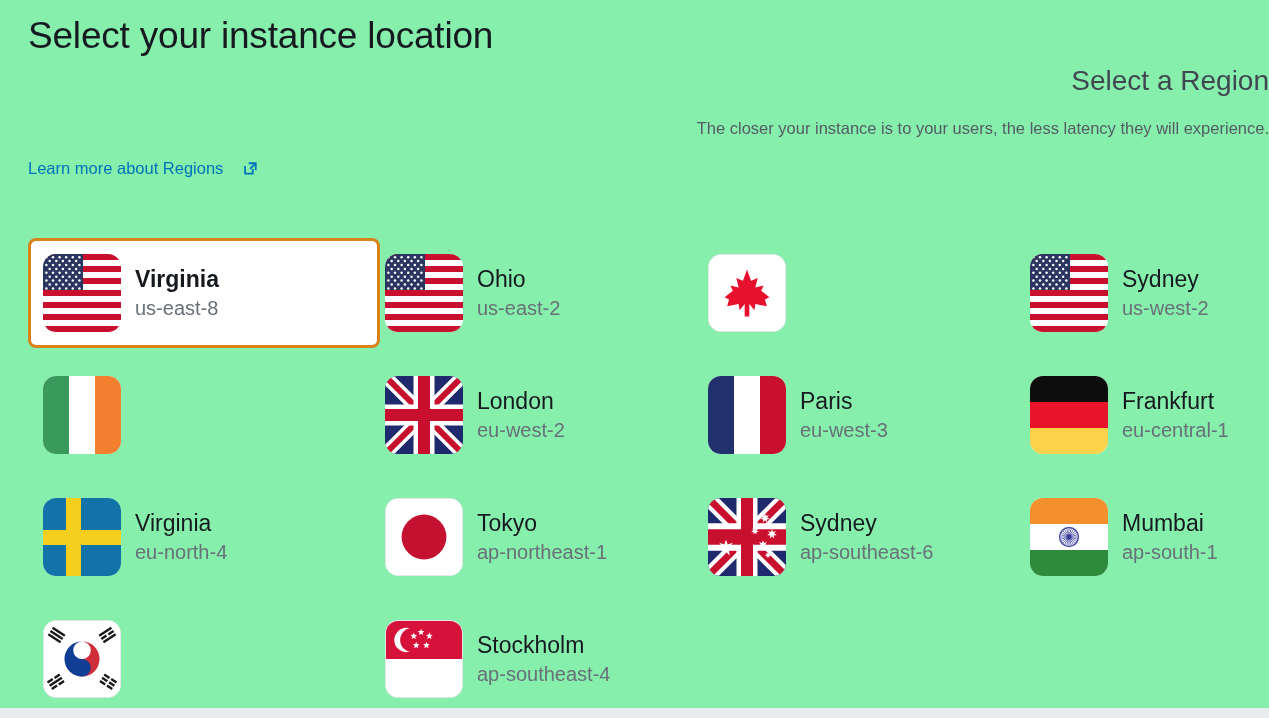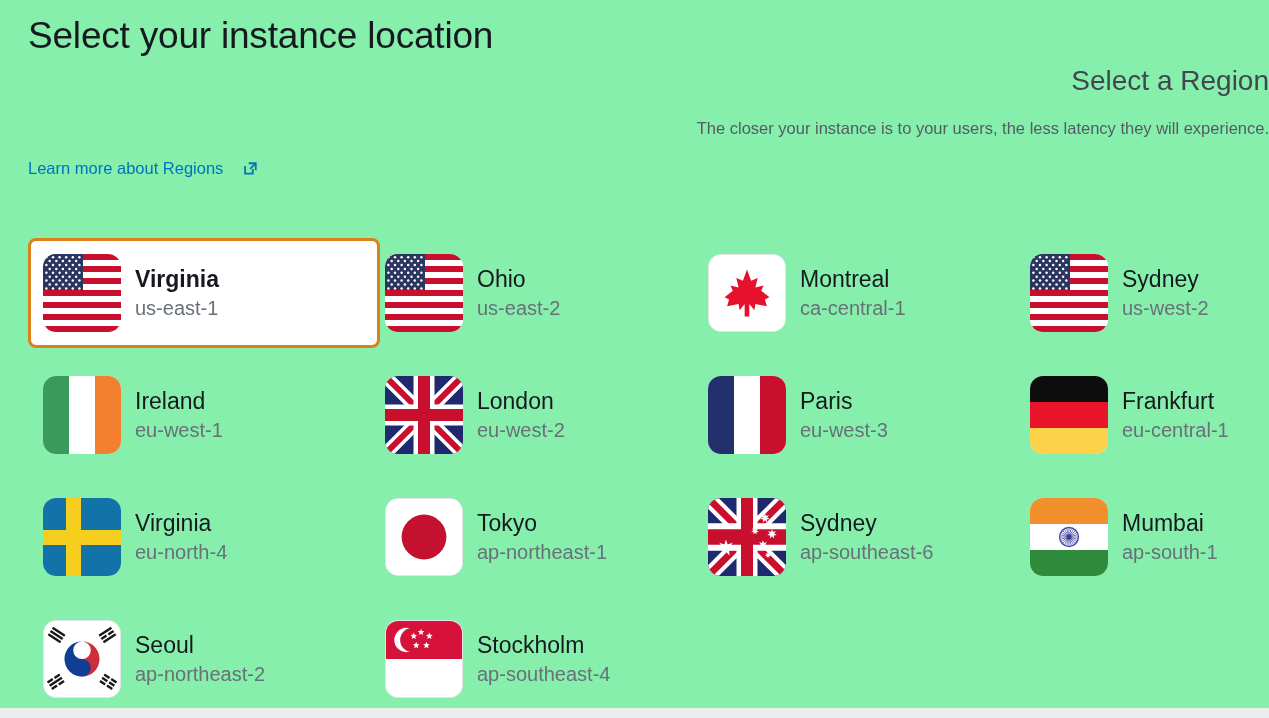--- a/index.html
+++ b/index.html
@@ -210,21 +210,21 @@
             <circle cx="3.4" cy="34.4" r="1.25" fill="#ffffff"></circle>
             <circle cx="10" cy="34.4" r="1.25" fill="#ffffff"></circle>
             <circle cx="16.599999999999998" cy="34.4" r="1.25" fill="#ffffff"></circle>
             <circle cx="23.199999999999996" cy="34.4" r="1.25" fill="#ffffff"></circle>
             <circle cx="29.799999999999997" cy="34.4" r="1.25" fill="#ffffff"></circle>
             <circle cx="36.4" cy="34.4" r="1.25" fill="#ffffff"></circle>
           </svg>
         </div>
         <div class="region-text">
           <div class="region-name">Virginia</div>
-          <div class="region-code">us-east-1</div>
+          <div class="region-code">us-east-8</div>
         </div>
       </div>
       <div class="region-card">
         <div class="flag">
           <svg viewBox="0 0 78 78">
             <rect x="0" y="0" width="78" height="6" fill="#c8102e"></rect>
             <rect x="0" y="6" width="78" height="6" fill="#ffffff"></rect>
             <rect x="0" y="12" width="78" height="6" fill="#c8102e"></rect>
             <rect x="0" y="18" width="78" height="6" fill="#ffffff"></rect>
             <rect x="0" y="24" width="78" height="6" fill="#c8102e"></rect>
@@ -294,24 +294,20 @@
           <div class="region-code">us-east-2</div>
         </div>
       </div>
       <div class="region-card">
         <div class="flag bordered">
           <svg viewBox="0 0 78 78">
     <rect width="78" height="78" fill="#ffffff"></rect>
     <path d="M39 15 L43.2 26.5 L50 23.6 L47.6 33.4 L56 31.2 L53.6 36.6 L62 43.4 L57.4 45.6 L59.4 52.6 L47.6 50.4 L46.6 56.8 L41.4 50.4 L41.4 63 L36.6 63 L36.6 50.4 L31.4 56.8 L30.4 50.4 L18.6 52.6 L20.6 45.6 L16 43.4 L24.4 36.6 L22 31.2 L30.4 33.4 L28 23.6 L34.8 26.5 Z" fill="#e8112d"></path>
   </svg>
         </div>
-        <div class="region-text">
-          <div class="region-name">Montreal</div>
-          <div class="region-code">ca-central-1</div>
-        </div>
       </div>
       <div class="region-card">
         <div class="flag">
           <svg viewBox="0 0 78 78">
             <rect x="0" y="0" width="78" height="6" fill="#c8102e"></rect>
             <rect x="0" y="6" width="78" height="6" fill="#ffffff"></rect>
             <rect x="0" y="12" width="78" height="6" fill="#c8102e"></rect>
             <rect x="0" y="18" width="78" height="6" fill="#ffffff"></rect>
             <rect x="0" y="24" width="78" height="6" fill="#c8102e"></rect>
             <rect x="0" y="30" width="78" height="6" fill="#ffffff"></rect>
@@ -381,24 +377,20 @@
         </div>
       </div>
       <div class="region-card">
         <div class="flag">
           <svg viewBox="0 0 78 78">
     <rect x="0" y="0" width="26" height="78" fill="#3a9a5c"></rect>
     <rect x="26" y="0" width="26" height="78" fill="#ffffff"></rect>
     <rect x="52" y="0" width="26" height="78" fill="#f2802e"></rect>
   </svg>
         </div>
-        <div class="region-text">
-          <div class="region-name">Ireland</div>
-          <div class="region-code">eu-west-1</div>
-        </div>
       </div>
       <div class="region-card">
         <div class="flag">
           <svg viewBox="0 0 78 78">
     <rect width="78" height="78" fill="#1f2a6e"></rect>
     <g>
       <path d="M0,0 L78,78 M78,0 L0,78" stroke="#ffffff" stroke-width="13"></path>
       <path d="M0,0 L78,78 M78,0 L0,78" stroke="#c8102e" stroke-width="6"></path>
       <path d="M39,0 V78 M0,39 H78" stroke="#ffffff" stroke-width="21"></path>
       <path d="M39,0 V78 M0,39 H78" stroke="#c8102e" stroke-width="12"></path>
@@ -556,24 +548,20 @@
     <g transform="rotate(33 65.5 63)">
               <rect x="58" y="57" width="6.45" height="2.48" fill="#18181a"></rect>
               <rect x="66.55" y="57" width="6.45" height="2.48" fill="#18181a"></rect>
               <rect x="58" y="61" width="6.45" height="2.48" fill="#18181a"></rect>
               <rect x="66.55" y="61" width="6.45" height="2.48" fill="#18181a"></rect>
               <rect x="58" y="65" width="6.45" height="2.48" fill="#18181a"></rect>
               <rect x="66.55" y="65" width="6.45" height="2.48" fill="#18181a"></rect>
             </g>
   </svg>
         </div>
-        <div class="region-text">
-          <div class="region-name">Seoul</div>
-          <div class="region-code">ap-northeast-2</div>
-        </div>
       </div>
       <div class="region-card">
         <div class="flag bordered">
           <svg viewBox="0 0 78 78">
     <rect x="0" y="0" width="78" height="39" fill="#d6113a"></rect>
     <rect x="0" y="39" width="78" height="39" fill="#ffffff"></rect>
     <circle cx="21" cy="19.5" r="12.5" fill="#ffffff"></circle>
     <circle cx="27" cy="19.5" r="12.5" fill="#d6113a"></circle>
     <path d="M36.00,7.90 L36.95,10.19 L39.42,10.39 L37.54,12.00 L38.12,14.41 L36.00,13.12 L33.88,14.41 L34.46,12.00 L32.58,10.39 L35.05,10.19 Z" fill="#ffffff"></path>
     <path d="M44.50,11.90 L45.45,14.19 L47.92,14.39 L46.04,16.00 L46.62,18.41 L44.50,17.12 L42.38,18.41 L42.96,16.00 L41.08,14.39 L43.55,14.19 Z" fill="#ffffff"></path>

